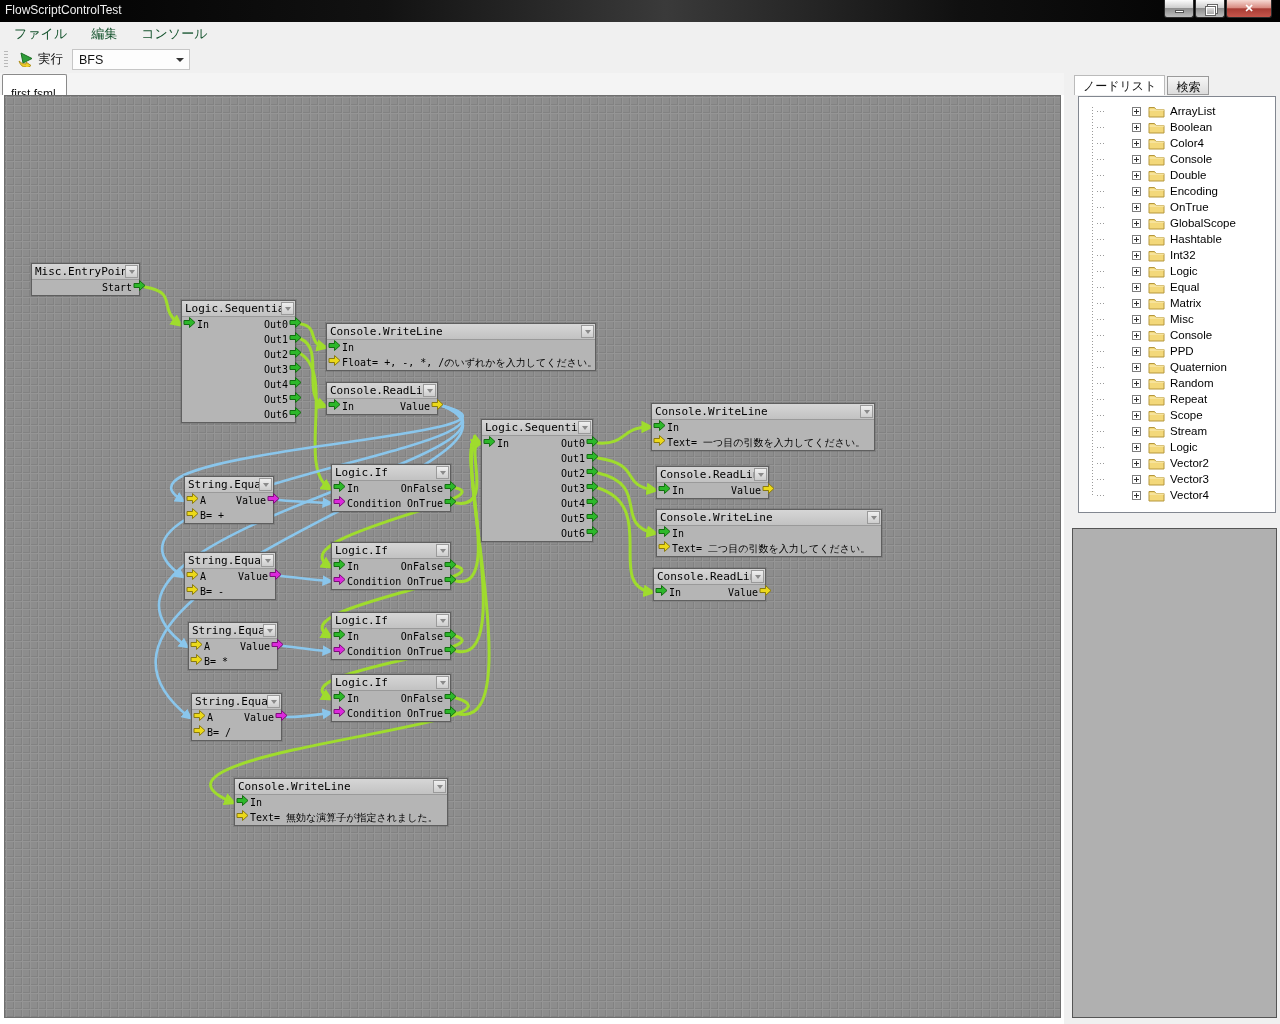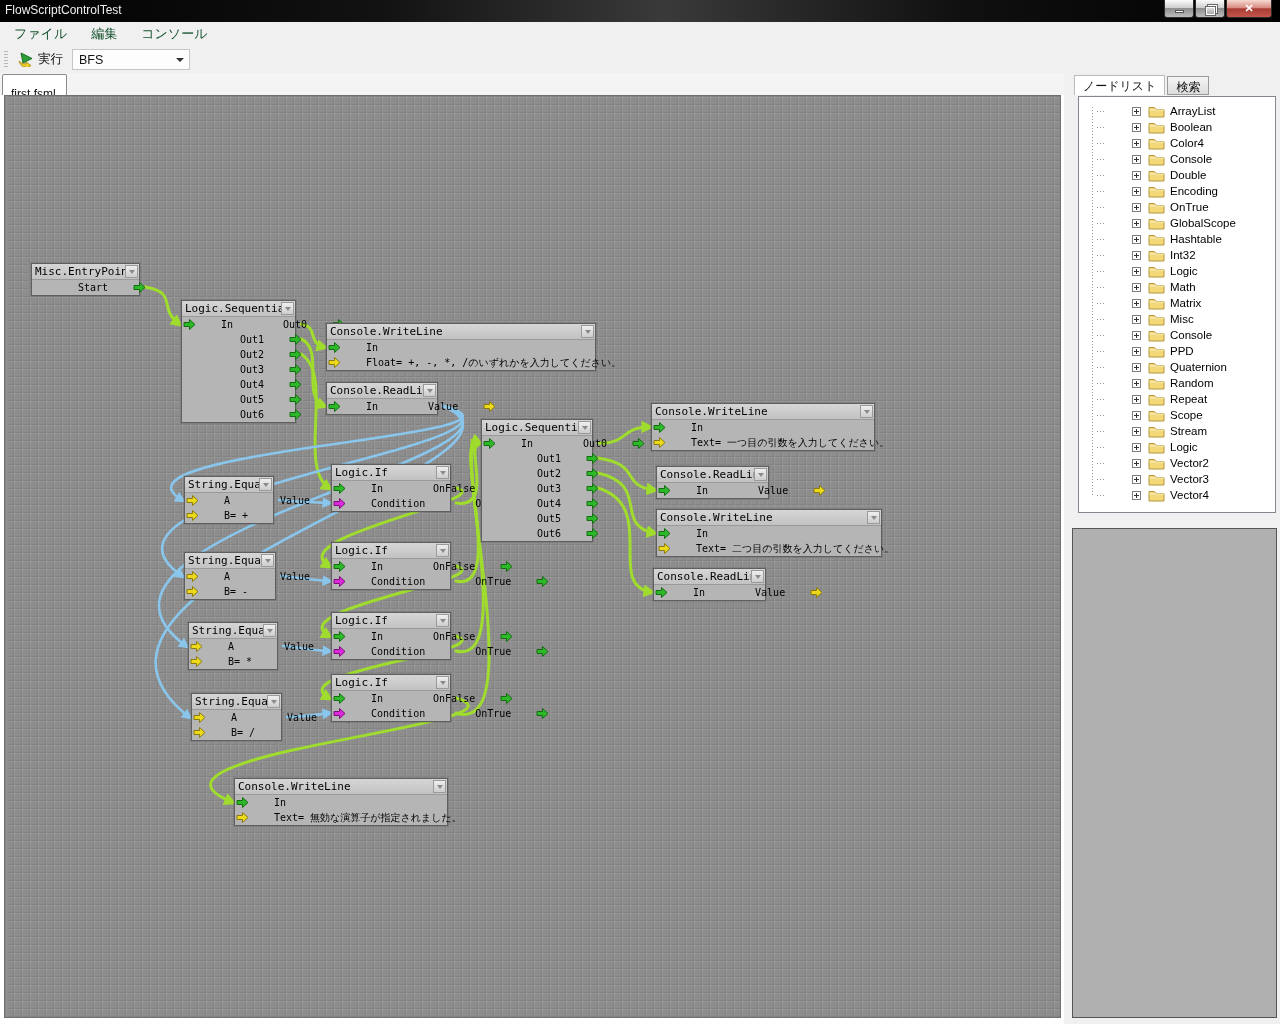--- a/index.html
+++ b/index.html
@@ -57,21 +57,21 @@
   
   .node { position:absolute; border:1px solid #5f5f5f; background:#b5b5b5; box-shadow:0 0 0 1px rgba(90,90,90,.25); }
   .nhead { position:relative; height:16px; background:linear-gradient(#d6d6d6,#c2c2c2);
     border-bottom:1px solid #9a9a9a; font:11px/16px "DejaVu Sans Mono", monospace; color:#000;
     padding-left:3px; white-space:nowrap; overflow:hidden; }
   .ndd { position:absolute; right:1px; top:1px; width:13px; height:13px;
     background:linear-gradient(#efefef,#cdcdcd); border:1px solid #9a9a9a;
     display:flex; align-items:center; justify-content:center; }
   .ndd-arrow { width:0; height:0; border-left:3px solid transparent; border-right:3px solid transparent; border-top:4px solid #8a8a8a; }
   .nbody { padding:0; }
-  .nrow { display:flex; align-items:center; height:15px; font:10px/15px "DejaVu Sans Mono", monospace; color:#000; white-space:nowrap; overflow:visible;gap:24px; }
+  .nrow { display:flex; height:15px; font:10px/15px "DejaVu Sans Mono", monospace; color:#000; white-space:nowrap; overflow:visible; }
   .plabel { padding:0 1px; }
   .spacer { flex:1; }
   .pin { margin-left:1px; display:flex; }
   .pout { margin-right:-7px; display:flex; }
   .pin svg, .pout svg { display:block; }
 
   
   .sidebar { position:absolute; left:1064px; top:73px; width:216px; height:951px; background:#f0f0f0; }
   .side-tabs { position:absolute; left:10px; top:2px; display:flex; height:20px;font-family:Liberation Mono, monospace; }
   .stab { font-size:12px; color:#111; padding:2px 8px 0 8px; height:20px; }
@@ -980,21 +980,21 @@
                 <line x1="2" y1="4.5" x2="7" y2="4.5" stroke="#333"></line>
                 <line x1="4.5" y1="2" x2="4.5" y2="7" stroke="#333"></line>
               </svg>
             </span>
             <span class="folder">
               <svg width="17" height="13" viewBox="0 0 17 13">
                 <path d="M1,2.5 h5.5 l1.5,2 h8 V12 H1 z" fill="#f3d87a" stroke="#b5973c"></path>
                 <path d="M1.5,5 h14.5" stroke="#fbeebb"></path>
               </svg>
             </span>
-            <span class="tlabel">Math</span>
+            <span class="tlabel">Equal</span>
           </li>
           <li class="titem">
             <span class="hdots"></span>
             <span class="plus">
               <svg width="9" height="9">
                 <rect x="0.5" y="0.5" width="8" height="8" fill="#fff" stroke="#7e7e7e"></rect>
                 <line x1="2" y1="4.5" x2="7" y2="4.5" stroke="#333"></line>
                 <line x1="4.5" y1="2" x2="4.5" y2="7" stroke="#333"></line>
               </svg>
             </span>

